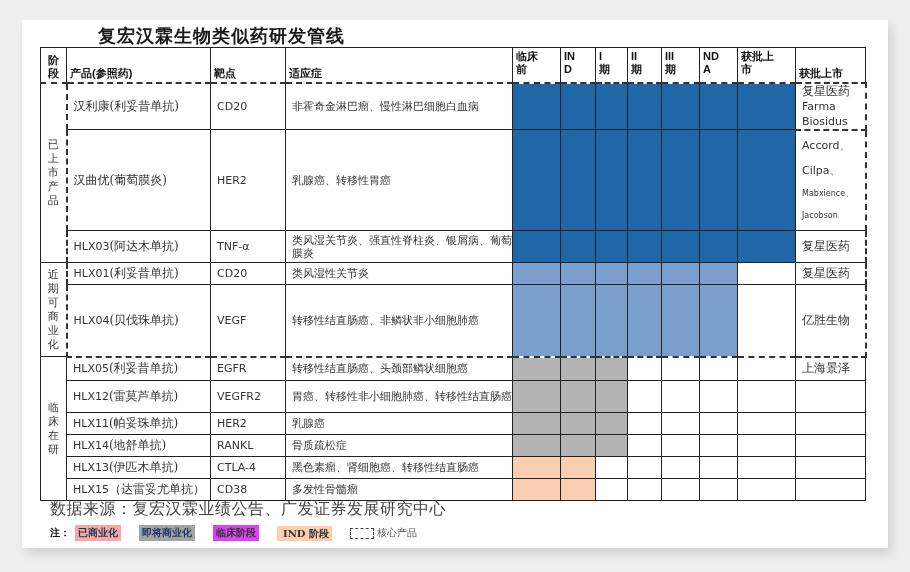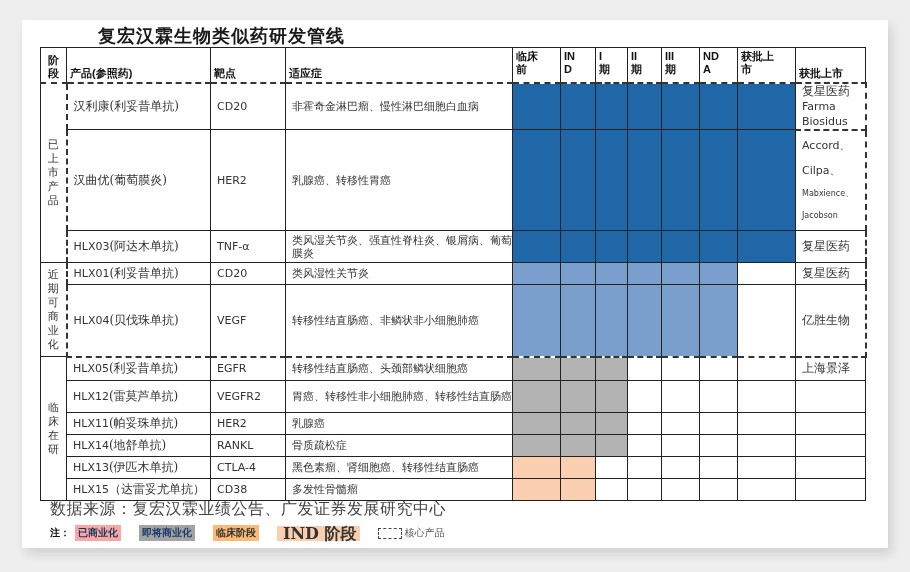--- a/index.html
+++ b/index.html
@@ -7,39 +7,39 @@
   .card { position:absolute; left:22px; top:20px; width:866px; height:528px; background:#ffffff; box-shadow: 4px 6px 10px rgba(0,0,0,0.12); }
   .title { position:absolute; left:98px; top:24px; font-family:"DejaVu Serif", serif; font-weight:bold; font-size:18px; color:#1a1a1a; letter-spacing:1px; }
   table.pipe { position:absolute; left:40px; top:47px; border-collapse:collapse; table-layout:fixed; }
   table.pipe td, table.pipe th { border:1px solid #222; padding:0; font-size:11px; color:#333; vertical-align:middle; overflow:hidden; }
   table.pipe th { font-family:Liberation Sans, sans-serif; font-weight:bold; font-size:11px; color:#111; text-align:left; vertical-align:bottom; padding:2px 3px; line-height:13px; }
   .stagecell { text-align:center; font-family:"DejaVu Serif", serif; font-size:10px; line-height:14px; color:#333; }
   .stagecell span { display:block; }
   .prod { padding-left:6px !important; font-size:11px; white-space:nowrap; }
   .prod .cn { font-family:"DejaVu Serif", serif; font-size:12px; }
   .tgt { padding-left:6px !important; font-size:11.5px; }
-  .ind { padding-left:6px !important; font-family:"DejaVu Serif", serif; font-size:16px; line-height:13px; }
+  .ind { padding-left:6px !important; font-family:"DejaVu Serif", serif; font-size:10px; line-height:13px; }
   .partner { padding-left:6px !important; font-size:10.5px; line-height:15px; }
   .partner .cn { font-family:Liberation Sans, sans-serif; font-size:12px; }
   .partner .sm { font-size:8px; line-height:22px; }
   .c-mk { background:#1f67a6; }
   .c-nr { background:#7b9fcc; }
   .c-cl { background:#b3b3b3; }
   .c-ind { background:#f9cfb0; }
   .dash-top { border-top:2px dashed #333 !important; }
   .dash-left { border-left:2px dashed #333 !important; }
   .dash-right { border-right:2px dashed #333 !important; }
   .dash-bottom { border-bottom:2px dashed #333 !important; }
   .source { position:absolute; left:50px; top:499px; font-family:"DejaVu Serif", serif; font-size:16px; color:#444; letter-spacing:0.5px; }
   .legend { position:absolute; left:50px; top:525px; display:flex; align-items:center; font-family:"DejaVu Serif", serif; font-size:10px; font-weight:bold; }
   .legend .lbl { color:#111; margin-right:5px; }
   .legend .sw { padding:1px 3px; margin-right:18px; color:#1a2a4a; }
   .legend .sw.mk { background:#fca5a5; color:#16375e; }
   .legend .sw.nr { background:#a3a3a3; color:#1b3a6a; }
-  .legend .sw.cl { background:#fdba74; color:#333; }
+  .legend .sw.cl { background:#d946ef; color:#333; }
   .legend .sw.ind { background:#f9cfb0; color:#333; }
   .legend .dashbox { width:22px; height:9px; border:1px dashed #444; display:inline-block; margin-right:3px; }
   .legend .core { font-weight:normal; color:#555; }
 </style>
 </head>
 <body>
 
 <div class="card"></div>
 
 <div class="title">复宏汉霖生物类似药研发管线</div>

